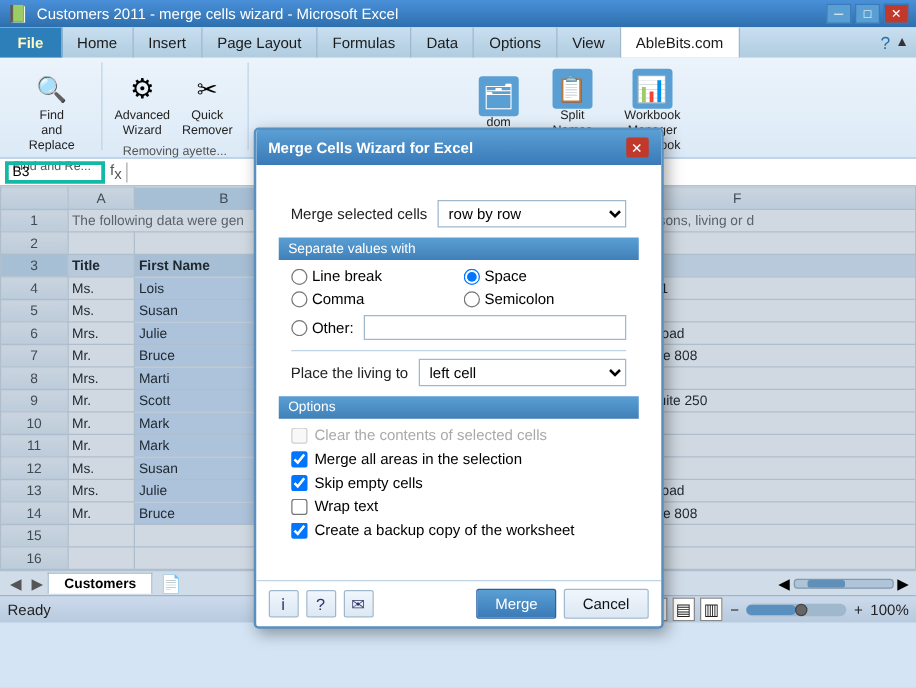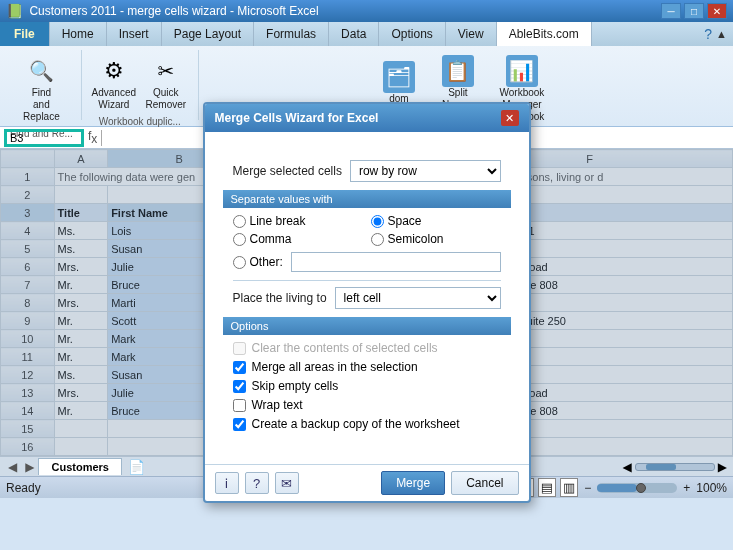--- a/index.html
+++ b/index.html
@@ -384,21 +384,21 @@
       <div class="ribbon-group-items">
         <div class="ribbon-btn">
           <div class="ribbon-btn-icon" style="font-size:22px;">⚙</div>
           <div class="ribbon-btn-label">Advanced<br>Wizard</div>
         </div>
         <div class="ribbon-btn">
           <div class="ribbon-btn-icon" style="font-size:20px;">✂</div>
           <div class="ribbon-btn-label">Quick<br>Remover</div>
         </div>
       </div>
-      <div class="ribbon-group-label">Workbook duplic...</div>
+      <div class="ribbon-group-label">Removing ayette...</div>
     </div>
 
     <div class="ribbon-group" style="border-right:none; flex:1;">
       <div class="ribbon-group-items">
         <div class="ribbon-btn" style="width:52px;">
           <div class="ribbon-btn-icon" style="font-size:20px; background:#5a9fd4; border-radius:3px; color:white; padding:2px;">🗂</div>
           <div class="ribbon-btn-label">dom<br>ter<br>ment</div>
         </div>
         <div class="ribbon-btn" style="width:58px;">
           <div class="ribbon-btn-icon" style="font-size:20px; background:#5a9fd4; border-radius:3px; color:white; padding:2px;">📋</div>

